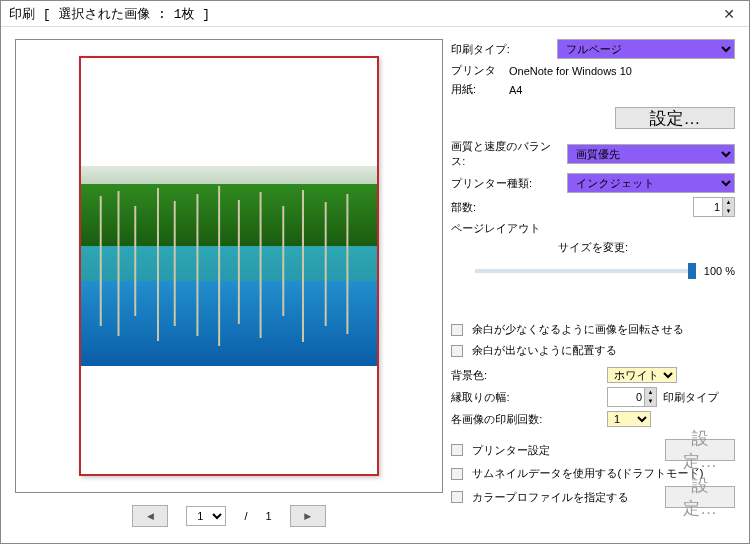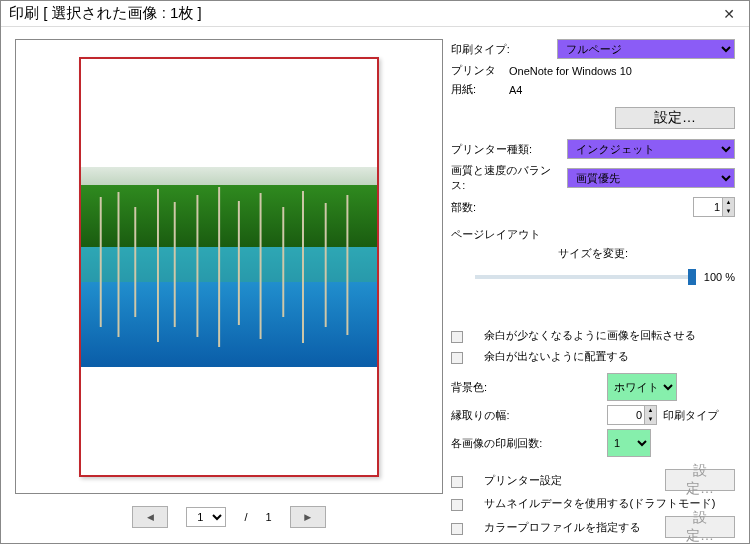--- a/index.html
+++ b/index.html
@@ -21,21 +21,21 @@
   }
   .titlebar {
     height: 26px;
     background: #fff;
     display: flex;
     align-items: center;
     justify-content: space-between;
     padding: 0 0 0 8px;
     border-bottom: 1px solid #ddd;
   }
-  .titlebar .title { font-size: 15px; }
+  .titlebar .title { font-size: 13px; font-family: Liberation Mono, monospace; }
   .close-btn {
     width: 40px; height: 26px;
     display: flex; align-items: center; justify-content: center;
     font-size: 14px; color: #333;
     cursor: pointer;
   }
   .body {
     flex: 1;
     display: flex;
     padding: 12px 14px 6px 14px;
@@ -99,26 +99,26 @@
   .row { display:flex; align-items:center; }
   .label { flex: 0 0 100px; }
   .wide-select, select.combo {
     flex:1; height:20px;
     border:1px solid #adadad;
     background: #8b5cf6;
     font-size:11px;
     padding:0 4px;
   }
   select.combo { appearance: menulist; }
-  .section-title { margin-top:6px; }
+  .section-title { }
   .btn {
     height: 22px;
     background:#e7e7e7;
     border:1px solid #adadad;
-    font-size:14px;
+    font-size:17px;
     padding: 0 14px;
     display:inline-flex; align-items:center; justify-content:center;
     cursor:pointer;
   }
   .btn.disabled { color:#999; background:#efefef; }
   .right-group { display:flex; justify-content:flex-end; }
   .num-input {
     width:42px; height:20px;
     border:1px solid #adadad;
     text-align:right; padding:0 14px 0 4px;
@@ -139,29 +139,29 @@
     display:flex; align-items:center; gap:8px; padding: 6px 0 6px 24px;
   }
   .slider {
     flex:1; height:4px; background:#d7e2ea; position:relative;
   }
   .slider .thumb {
     position:absolute; right:0; top:-6px;
     width:8px; height:16px; background:#1d6fb8;
   }
   .checkbox-row {
-    display:flex; align-items:flex-end; gap:21px;
+    display:flex; align-items:center; gap:9px;
     padding: 1px 0;
   }
   .chk {
     width:12px; height:12px; border:1px solid #999; background:#f2f2f2;
     display:inline-block;
   }
   .small-select {
-    height:28px; border:1px solid #adadad; background:#86efac;
+    height:16px; border:1px solid #adadad; background:#fef9c3;
     font-size:11px; padding:0 2px;
   }
   .spacer { flex:1; }
   .mini-label { font-size:11px; }
   .col-gap { gap:6px; }
 </style>
 </head>
 <body>
 
 <div class="window">
@@ -250,30 +250,30 @@
       <div class="row col-gap">
         <span style="flex:0 0 52px">用紙:</span>
         <span>A4</span>
       </div>
 
       <div class="right-group" style="margin:6px 0">
         <button class="btn" style="width:120px">設定…</button>
       </div>
 
       <div class="row col-gap">
+        <span class="label" style="flex:0 0 110px">画質と速度のバランス:</span>
+        <select class="combo">
+          <option>画質優先</option>
+        </select>
+      </div>
+
+      <div class="row col-gap">
         <span class="label" style="flex:0 0 110px">プリンター種類:</span>
         <select class="combo">
           <option>インクジェット</option>
-        </select>
-      </div>
-
-      <div class="row col-gap">
-        <span class="label" style="flex:0 0 110px">画質と速度のバランス:</span>
-        <select class="combo">
-          <option>画質優先</option>
         </select>
       </div>
 
       <div class="row col-gap">
         <span class="label" style="flex:0 0 110px">部数:</span>
         <div class="spacer"></div>
         <span class="spin-wrap">
           <input class="num-input" value="1" style="">
           <span class="spin-btns">
               <div>▲</div>

